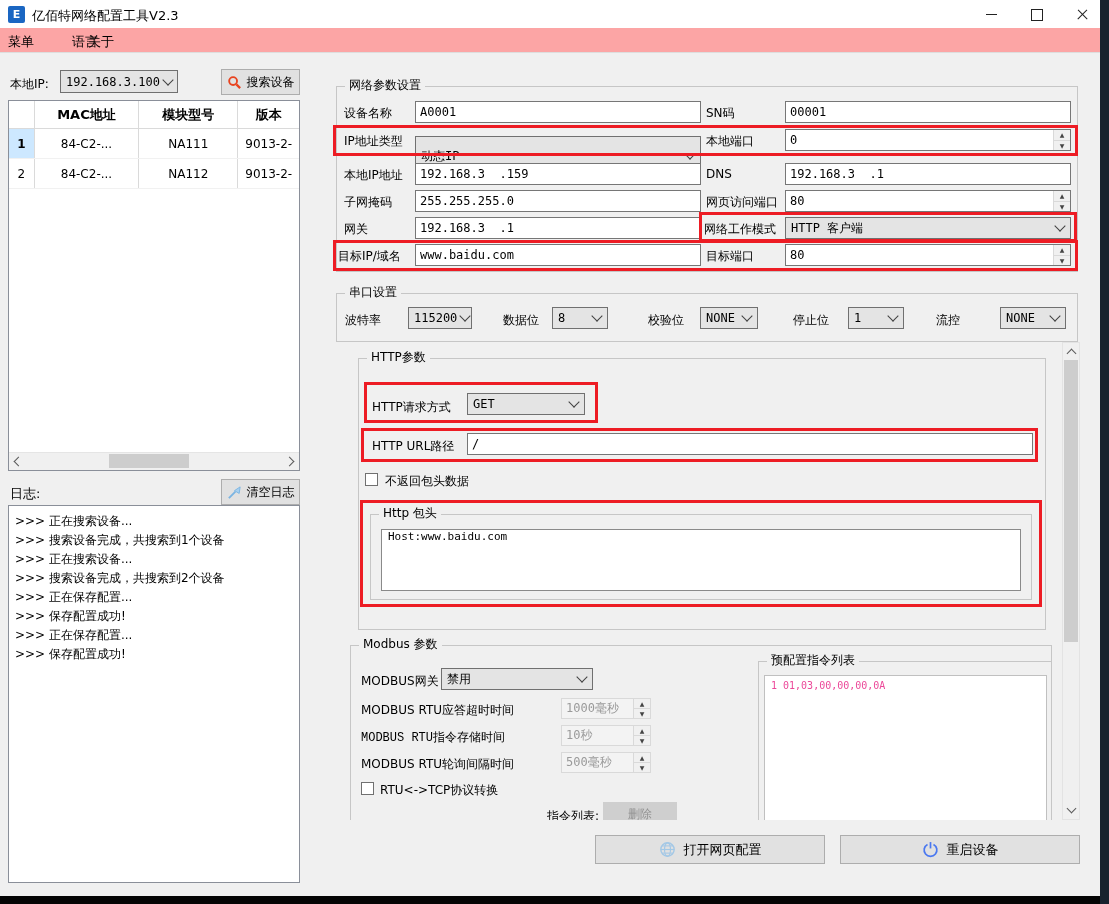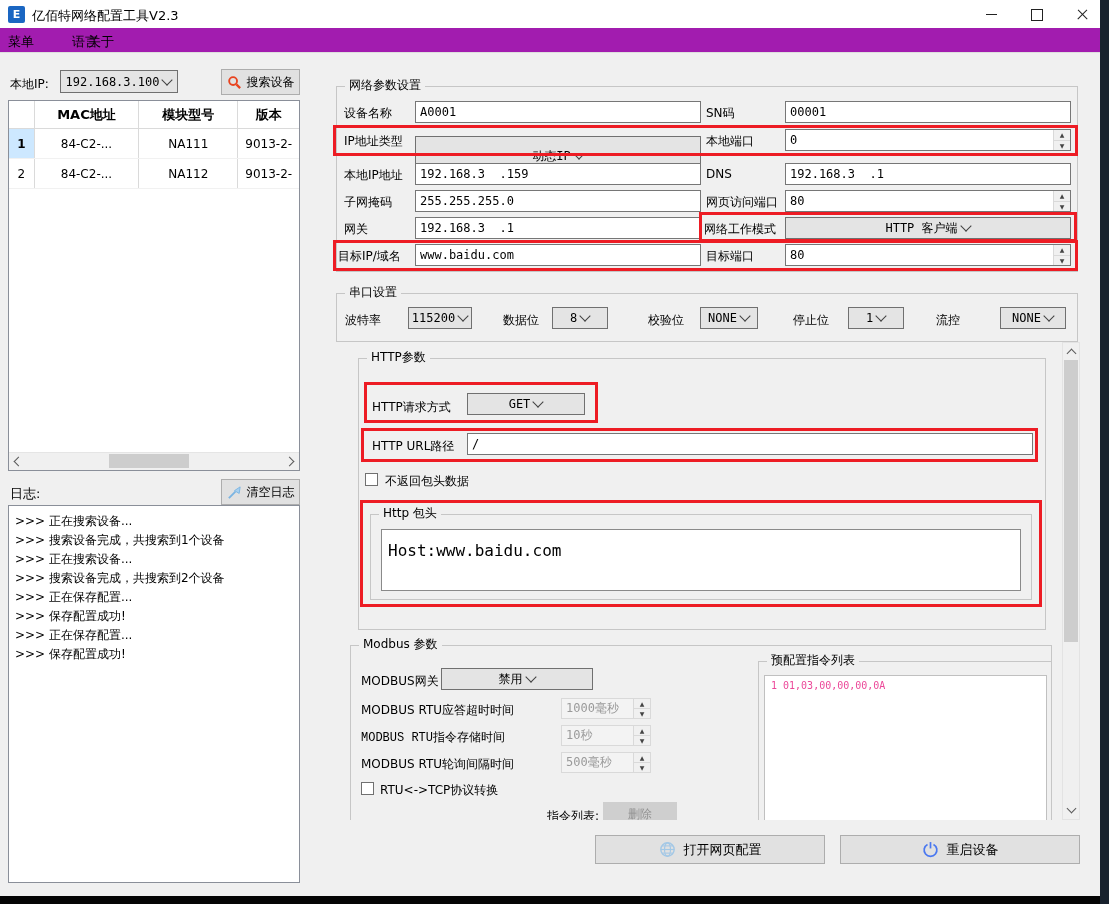--- a/index.html
+++ b/index.html
@@ -4,30 +4,30 @@
 <style>
   html,body{margin:0;padding:0;}
   .stage{position:relative;width:1109px;height:904px;background:#f0f0f0;
          font-family:"DejaVu Sans","Liberation Sans",sans-serif;font-size:12px;color:#000;overflow:hidden;}
   
   .titlebar{position:absolute;left:0;top:0;width:1100px;height:28px;background:#fff;}
   .logo{position:absolute;left:8px;top:6px;width:17px;height:17px;background:#1a66c2;border-radius:2px;
         color:#fff;font-weight:bold;font-size:11px;display:flex;align-items:center;justify-content:center;}
   .wtitle{position:absolute;left:32px;top:7px;font-size:13px;}
   .wc{position:absolute;top:5px;width:30px;height:19px;display:flex;align-items:center;justify-content:center;}
-  .menubar{position:absolute;left:0;top:28px;width:1100px;height:24px;background:#a21caf;border-bottom:1px solid #dedede;}
+  .menubar{position:absolute;left:0;top:28px;width:1100px;height:24px;background:#fca5a5;border-bottom:1px solid #dedede;}
   .menu-item{position:absolute;top:5px;font-size:13px;cursor:default;}
   
   .lbl{position:absolute;white-space:nowrap;font-size:12px;}
   .inp{position:absolute;background:#fff;border:1px solid #767676;box-sizing:border-box;
        font-family:"DejaVu Sans Mono","Liberation Mono",monospace;font-size:12px;
        display:flex;align-items:center;padding:0 4px;white-space:pre;overflow:hidden;}
   .cmb{position:absolute;background:#e4e4e4;border:1px solid #707070;box-sizing:border-box;
        font-family:"DejaVu Sans Mono","Liberation Mono",monospace;font-size:12px;
-       display:flex;align-items:center;justify-content:center;padding:0 6px 0 5px;overflow:hidden;}
+       display:flex;align-items:center;justify-content:space-between;padding:0 6px 0 5px;overflow:hidden;}
   .caret{width:7px;height:7px;border-right:1.5px solid #404040;border-bottom:1.5px solid #404040;
          transform:rotate(45deg);margin-top:-4px;flex:none;margin-left:4px;}
   .spn{position:absolute;background:#fff;border:1px solid #767676;box-sizing:border-box;display:flex;overflow:hidden;}
   .spn .val{flex:1;display:flex;align-items:center;padding:0 4px;
             font-family:"DejaVu Sans Mono","Liberation Mono",monospace;font-size:12px;white-space:pre;}
   .spn .btns{width:16px;border-left:1px solid #d9d9d9;display:flex;flex-direction:column;}
   .spn .btns i{flex:1;display:flex;align-items:center;justify-content:center;font-style:normal;
                font-size:6px;color:#444;background:#f0f0f0;}
   .spn .btns i+i{border-top:1px solid #d9d9d9;}
   .spn.dis{background:#f3f3f3;border-color:#d9d9d9;}
@@ -51,22 +51,22 @@
   .hscroll{position:absolute;left:0;bottom:0;width:290px;height:17px;background:#f0f0f0;border-top:1px solid #e5e5e5;}
   .hthumb{position:absolute;left:100px;top:1px;width:80px;height:14px;background:#cdcdcd;}
   .arrow{width:6px;height:6px;border-right:1.4px solid #5a5a5a;border-bottom:1.4px solid #5a5a5a;}
   .logbox{position:absolute;left:8px;top:505px;width:292px;height:378px;background:#fff;
           border:1px solid #8a8f99;box-sizing:border-box;padding:6px 6px;line-height:19px;font-size:12px;overflow:hidden;}
   
   .scrollwrap{position:absolute;left:345px;top:342px;width:717px;height:478px;overflow:hidden;}
   .vscroll{position:absolute;left:1062px;top:342px;width:18px;height:478px;background:#f0f0f0;
            border:1px solid #e3e3e3;box-sizing:border-box;}
   .vthumb{position:absolute;left:1px;top:17px;width:14px;height:282px;background:#cdcdcd;}
-  .ta{position:absolute;background:#fff;border:1px solid #8a8a8a;box-sizing:border-box;padding:11px 6px;
-      font-family:"DejaVu Sans Mono","Liberation Mono",monospace;font-size:16px;}
+  .ta{position:absolute;background:#fff;border:1px solid #8a8a8a;box-sizing:border-box;padding:0 6px;
+      font-family:"DejaVu Sans Mono","Liberation Mono",monospace;font-size:11px;}
   .listbox{position:absolute;background:#fff;border:1px solid #c0c0c0;box-sizing:border-box;padding:4px 6px;
       font-family:"DejaVu Sans Mono","Liberation Mono",monospace;font-size:10px;color:#ec4899;}
   .dbtn{position:absolute;background:#cfcfcf;color:#929292;display:flex;align-items:center;justify-content:center;
         font-size:12px;box-sizing:border-box;}
   .edge-right{position:absolute;left:1100px;top:0;width:9px;height:904px;background:#18222e;}
   .edge-bottom{position:absolute;left:0;top:896px;width:1100px;height:8px;background:#040404;}
   .xline{position:absolute;width:13px;height:1.4px;background:#222;left:8px;top:9px;}
 </style>
 </head>
 <body>

